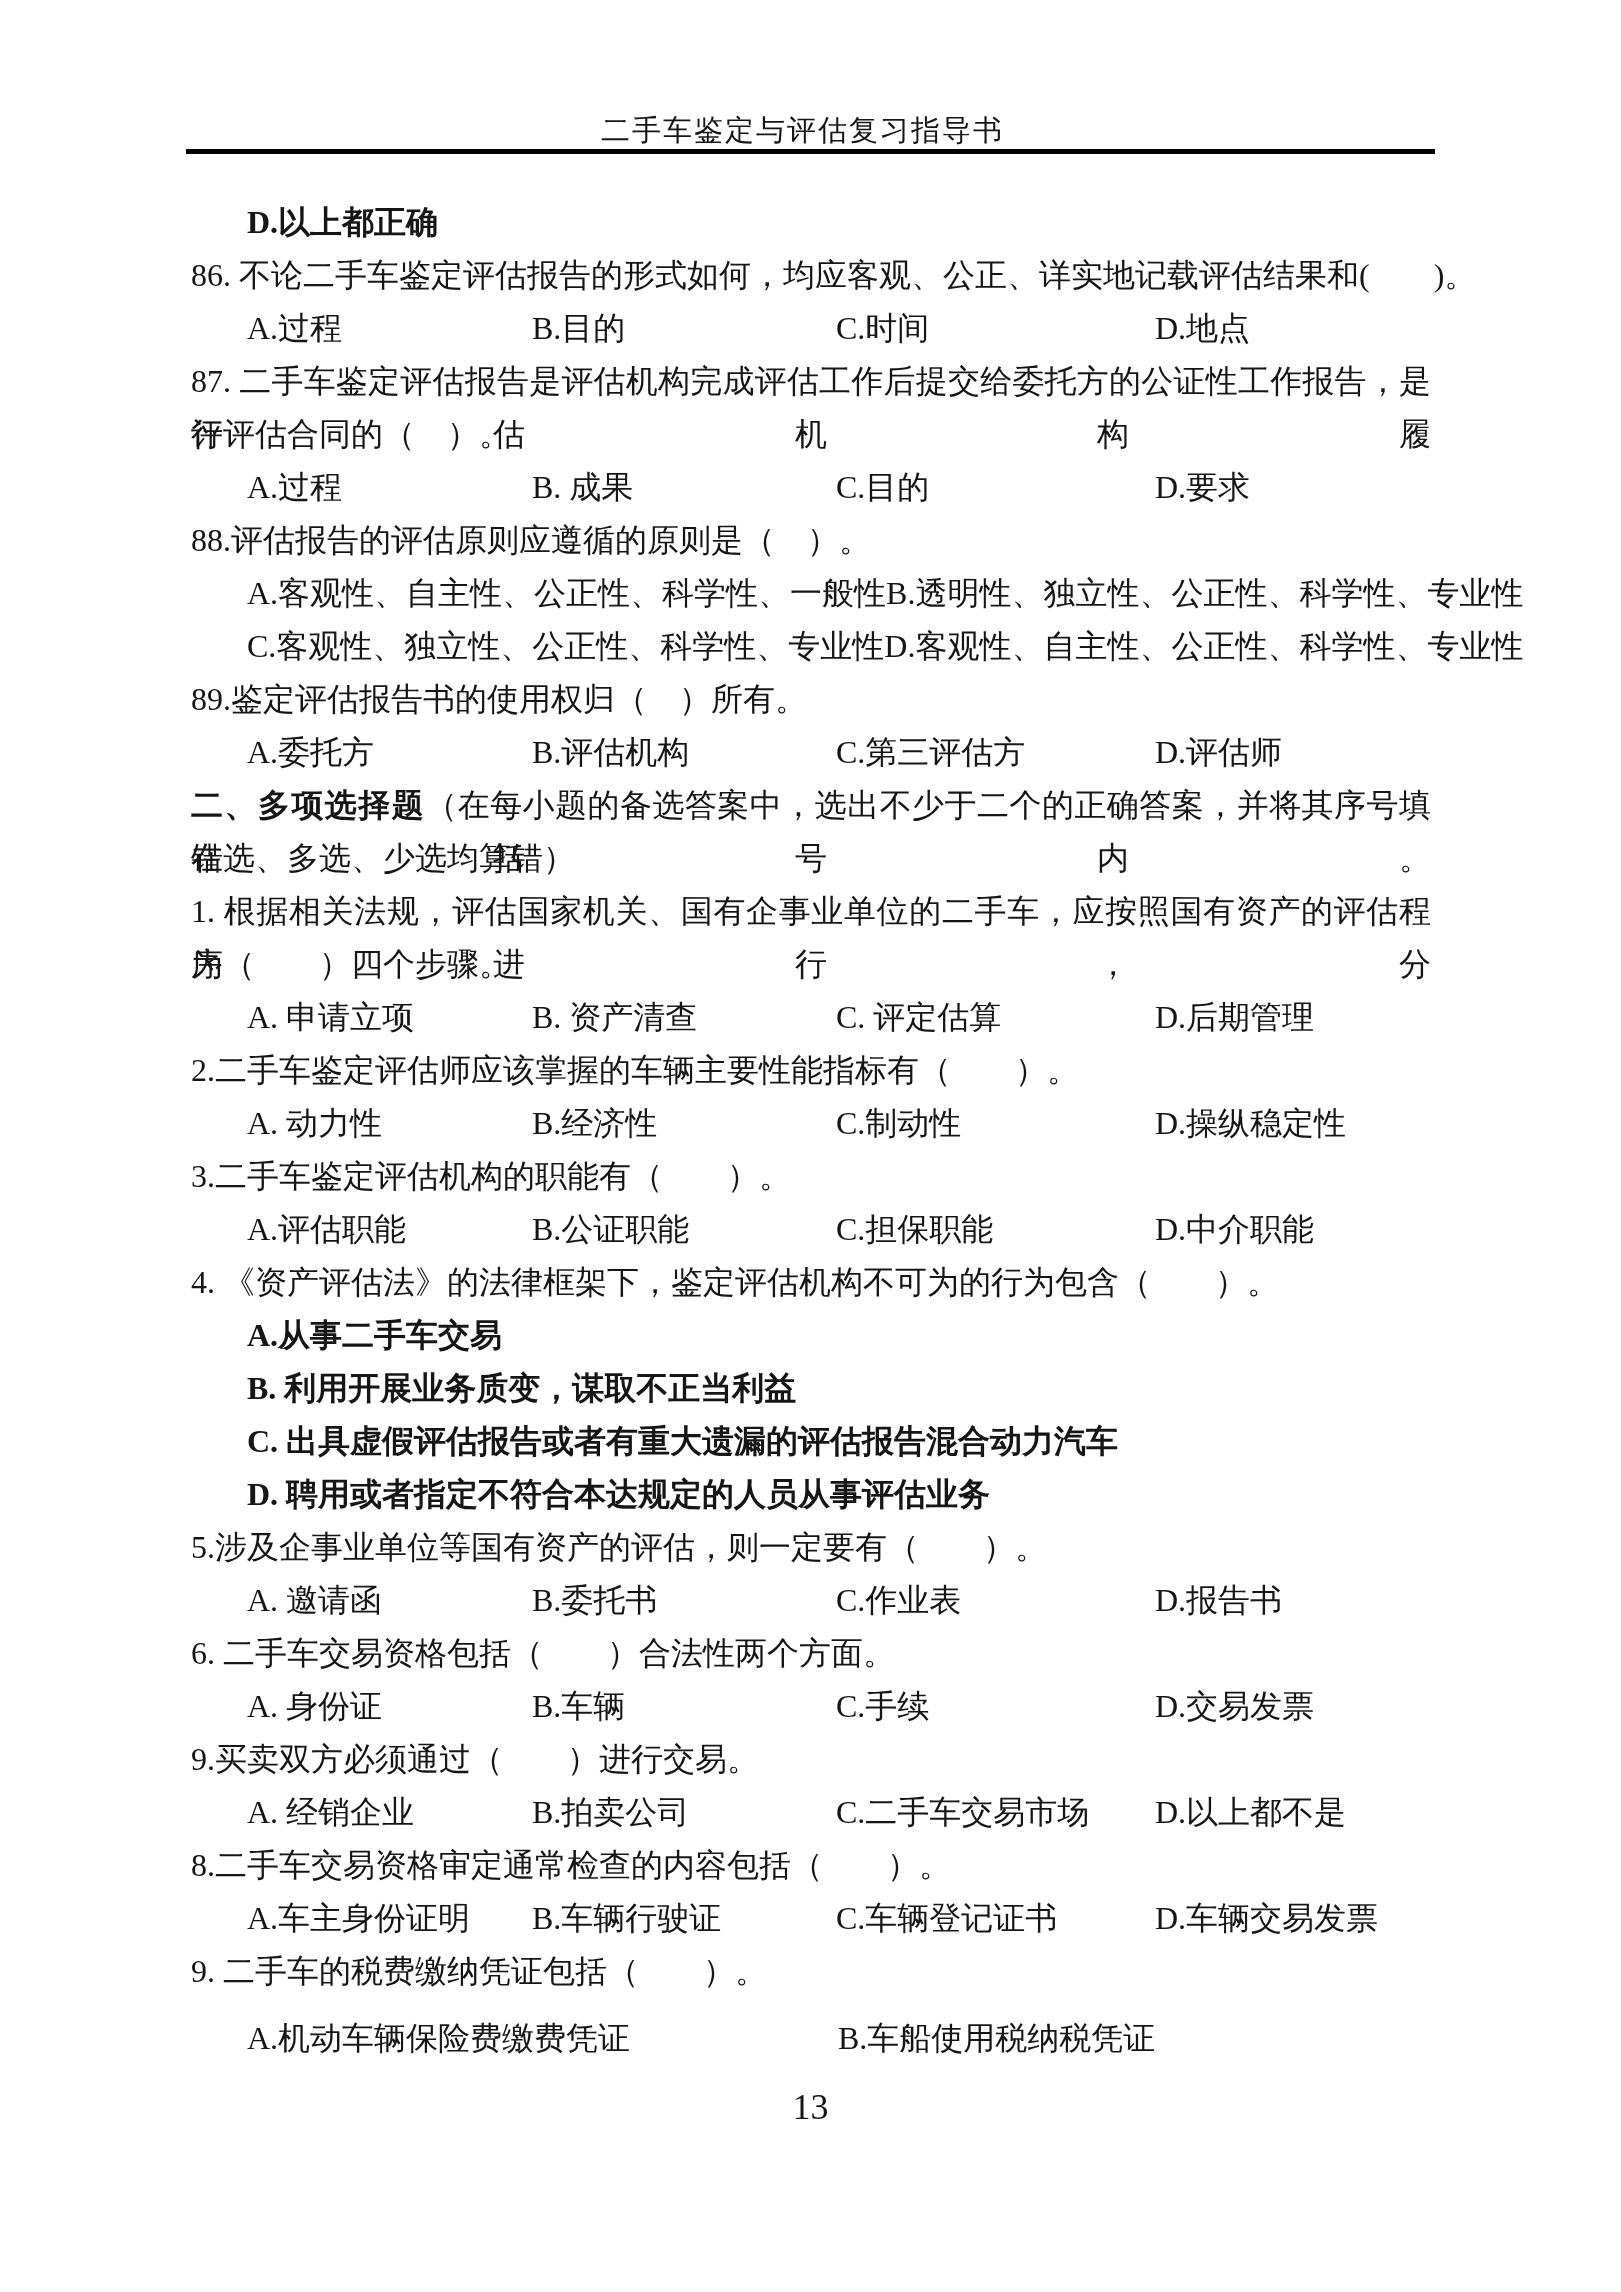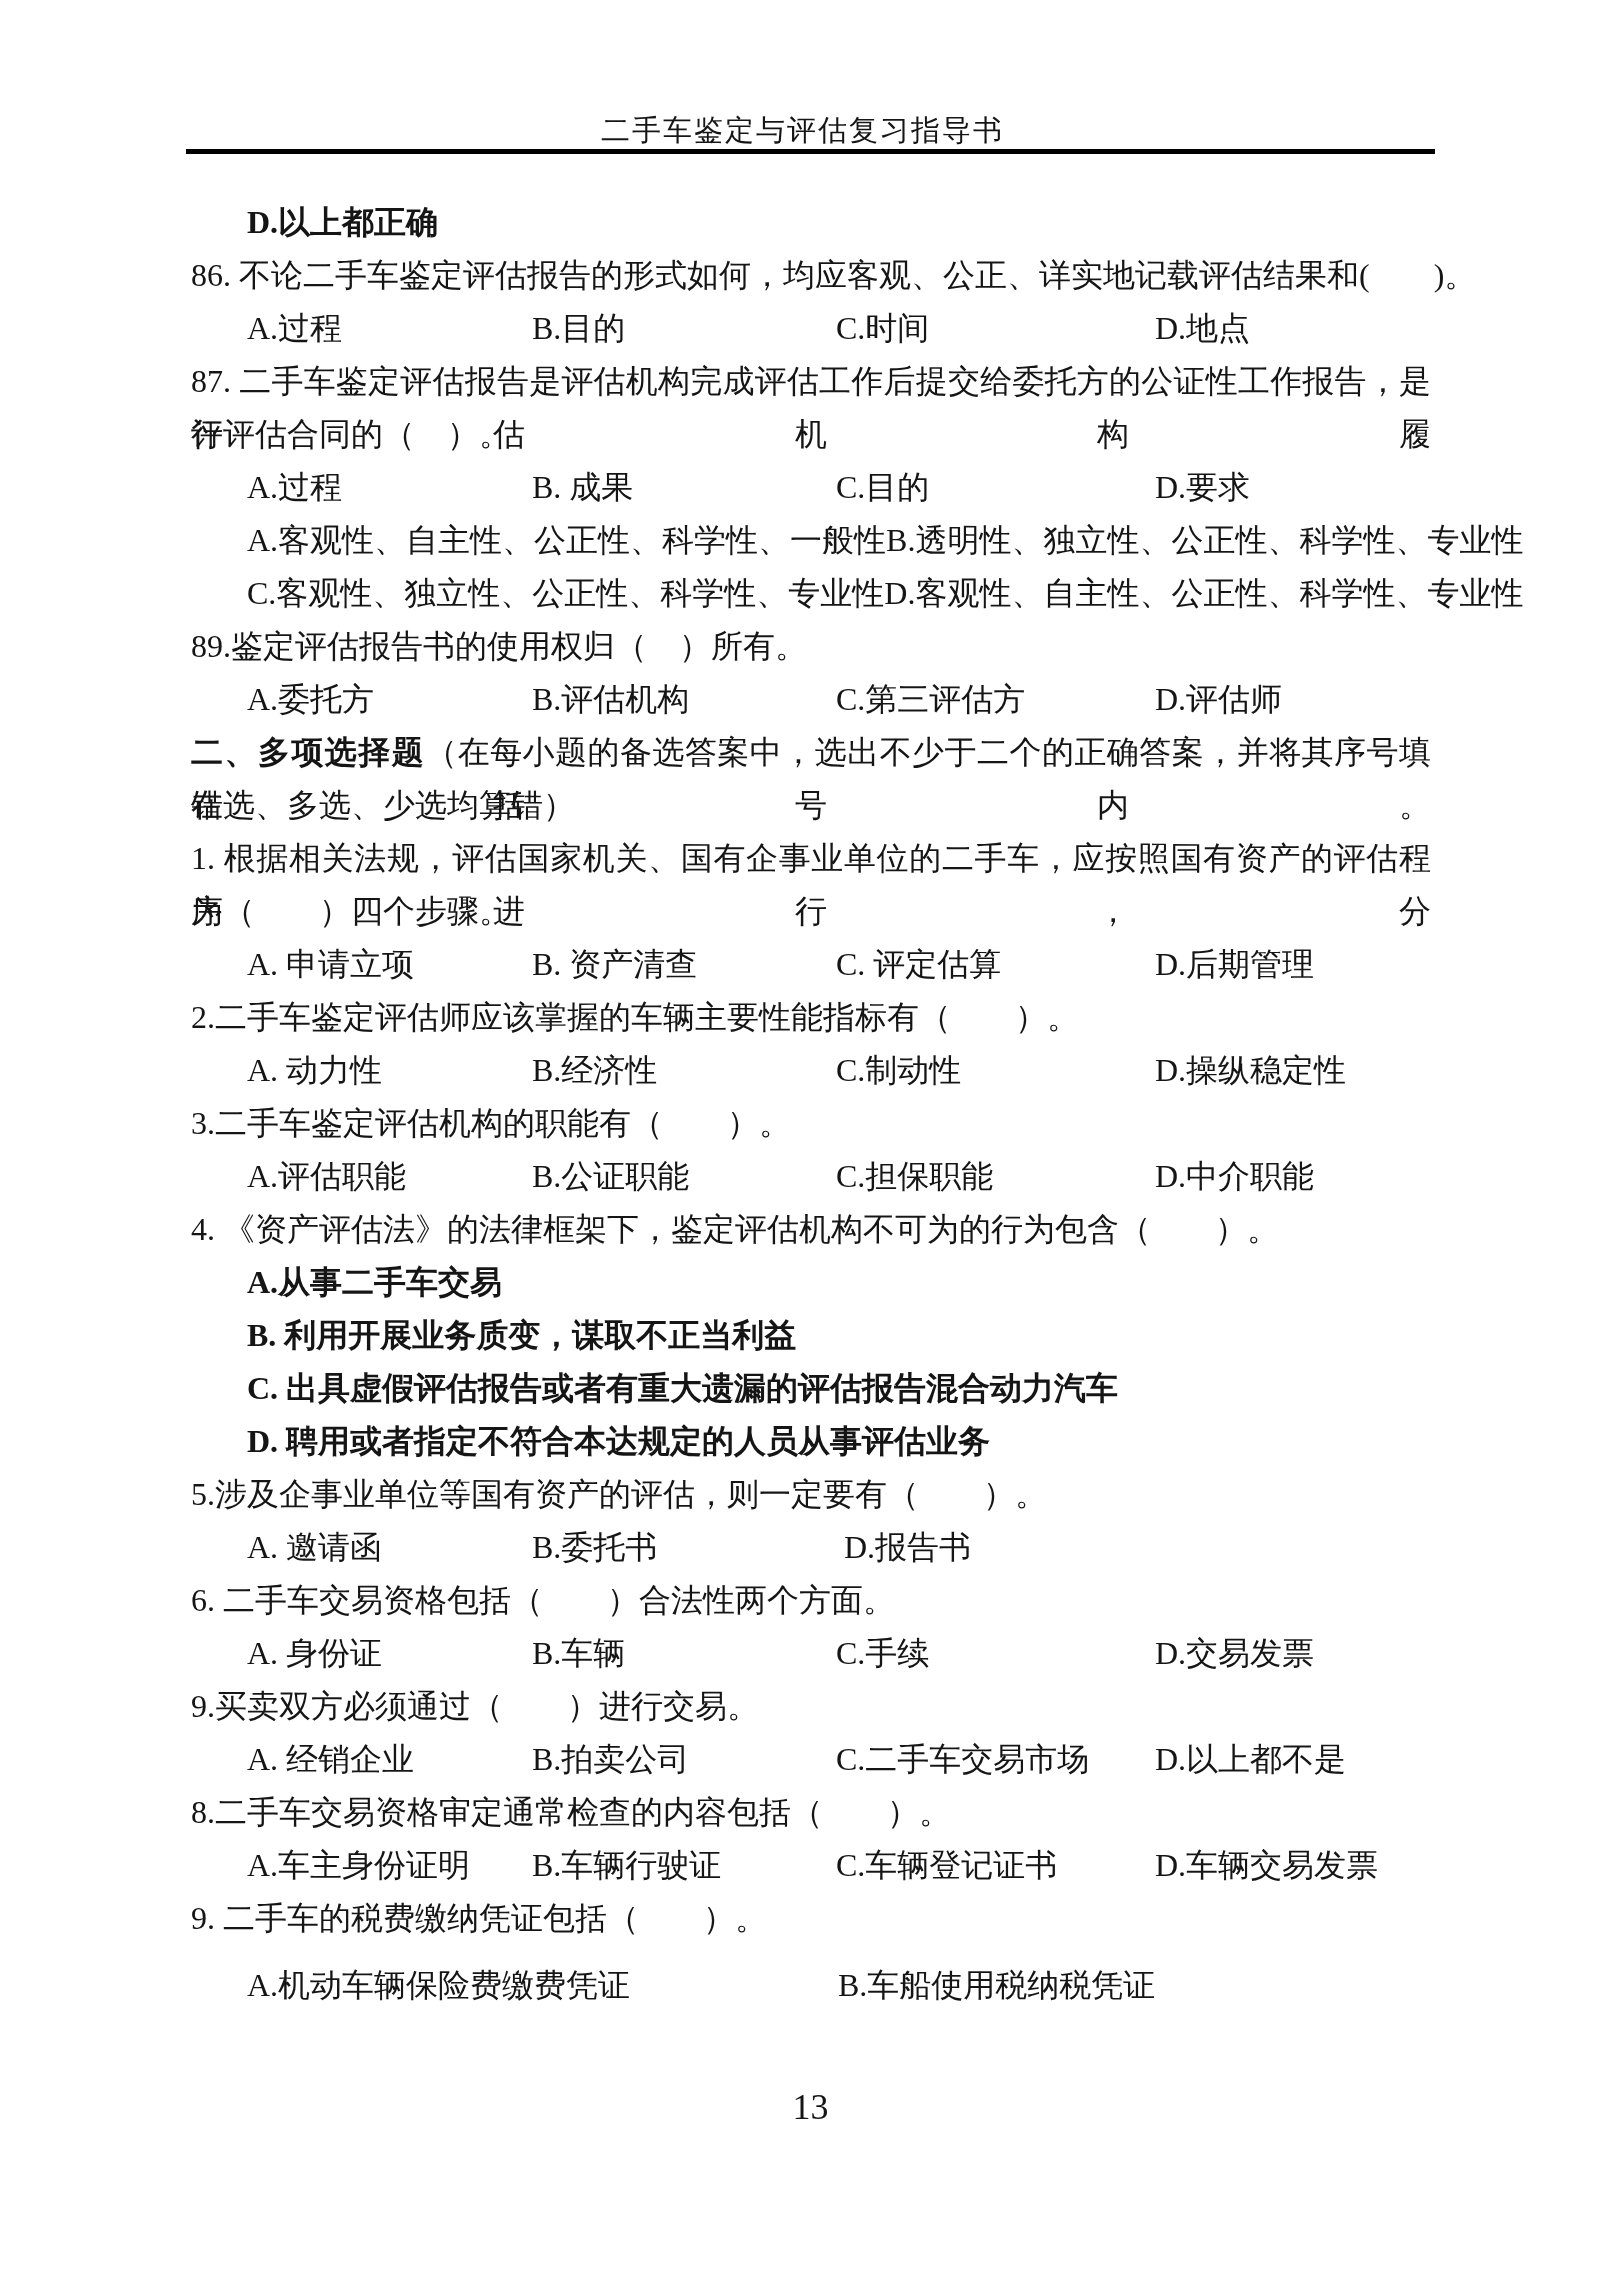--- a/index.html
+++ b/index.html
@@ -75,20 +75,21 @@
 
     <div class="line fill">87.  二手车鉴定评估报告是评估机构完成评估工作后提交给委托方的公证性工作报告，是评估机构履</div>
     <div class="line">行评估合同的（　）。</div>
     <div class="line opts4">
       <span class="c1">A.过程</span>
       <span class="c2">B. 成果</span>
       <span class="c3">C.目的</span>
       <span class="c4">D.要求</span>
     </div>
 
+    <div class="line">88.评估报告的评估原则应遵循的原则是（　）。</div>
     <div class="line opts2">
       <span>A.客观性、自主性、公正性、科学性、一般性</span>
       <span>B.透明性、独立性、公正性、科学性、专业性</span>
     </div>
     <div class="line opts2">
       <span>C.客观性、独立性、公正性、科学性、专业性</span>
       <span>D.客观性、自主性、公正性、科学性、专业性</span>
     </div>
 
     <div class="line">89.鉴定评估报告书的使用权归（　）所有。</div>
@@ -132,20 +133,21 @@
     <div class="line">4.  《资产评估法》的法律框架下，鉴定评估机构不可为的行为包含（　　）。</div>
     <div class="line indent">A.从事二手车交易</div>
     <div class="line indent">B. 利用开展业务质变，谋取不正当利益</div>
     <div class="line indent">C. 出具虚假评估报告或者有重大遗漏的评估报告混合动力汽车</div>
     <div class="line indent">D. 聘用或者指定不符合本达规定的人员从事评估业务</div>
 
     <div class="line">5.涉及企事业单位等国有资产的评估，则一定要有（　　）。</div>
     <div class="line opts4">
       <span class="c1">A. 邀请函</span>
       <span class="c2">B.委托书</span>
+      <span class="c3">C.作业表</span>
       <span class="c4">D.报告书</span>
     </div>
 
     <div class="line">6.  二手车交易资格包括（　　）合法性两个方面。</div>
     <div class="line opts4">
       <span class="c1">A. 身份证</span>
       <span class="c2">B.车辆</span>
       <span class="c3">C.手续</span>
       <span class="c4">D.交易发票</span>
     </div>

